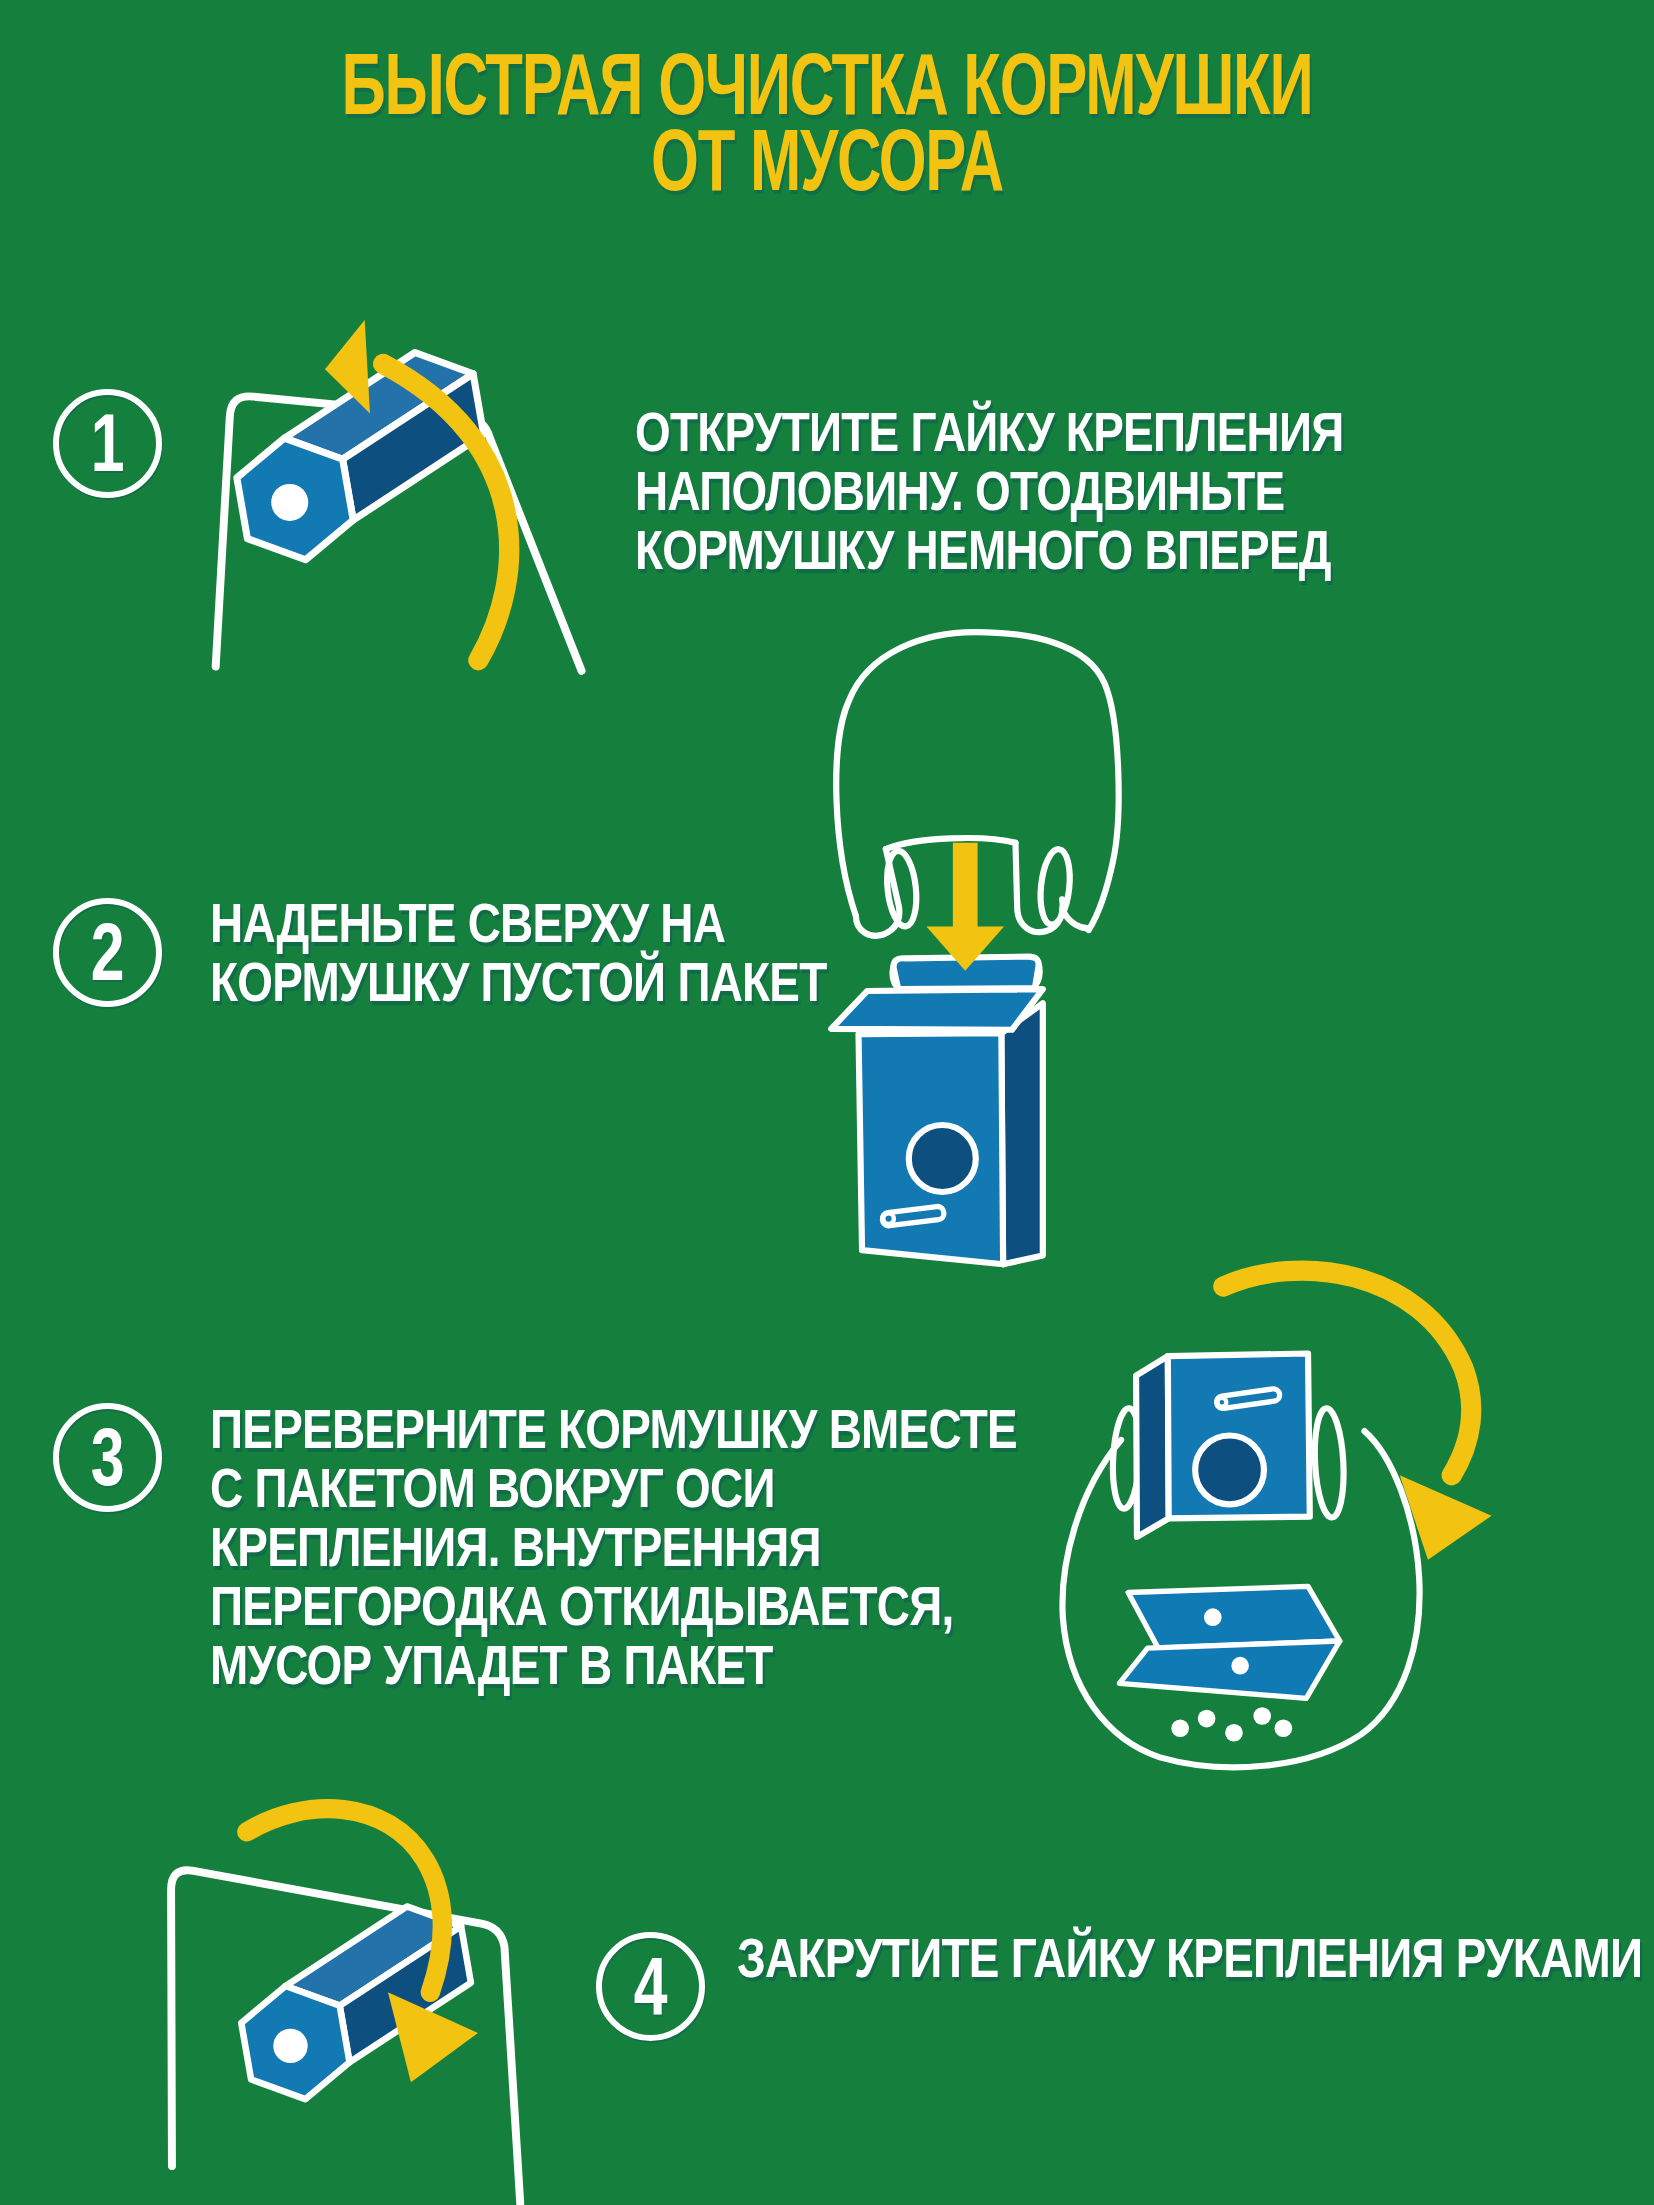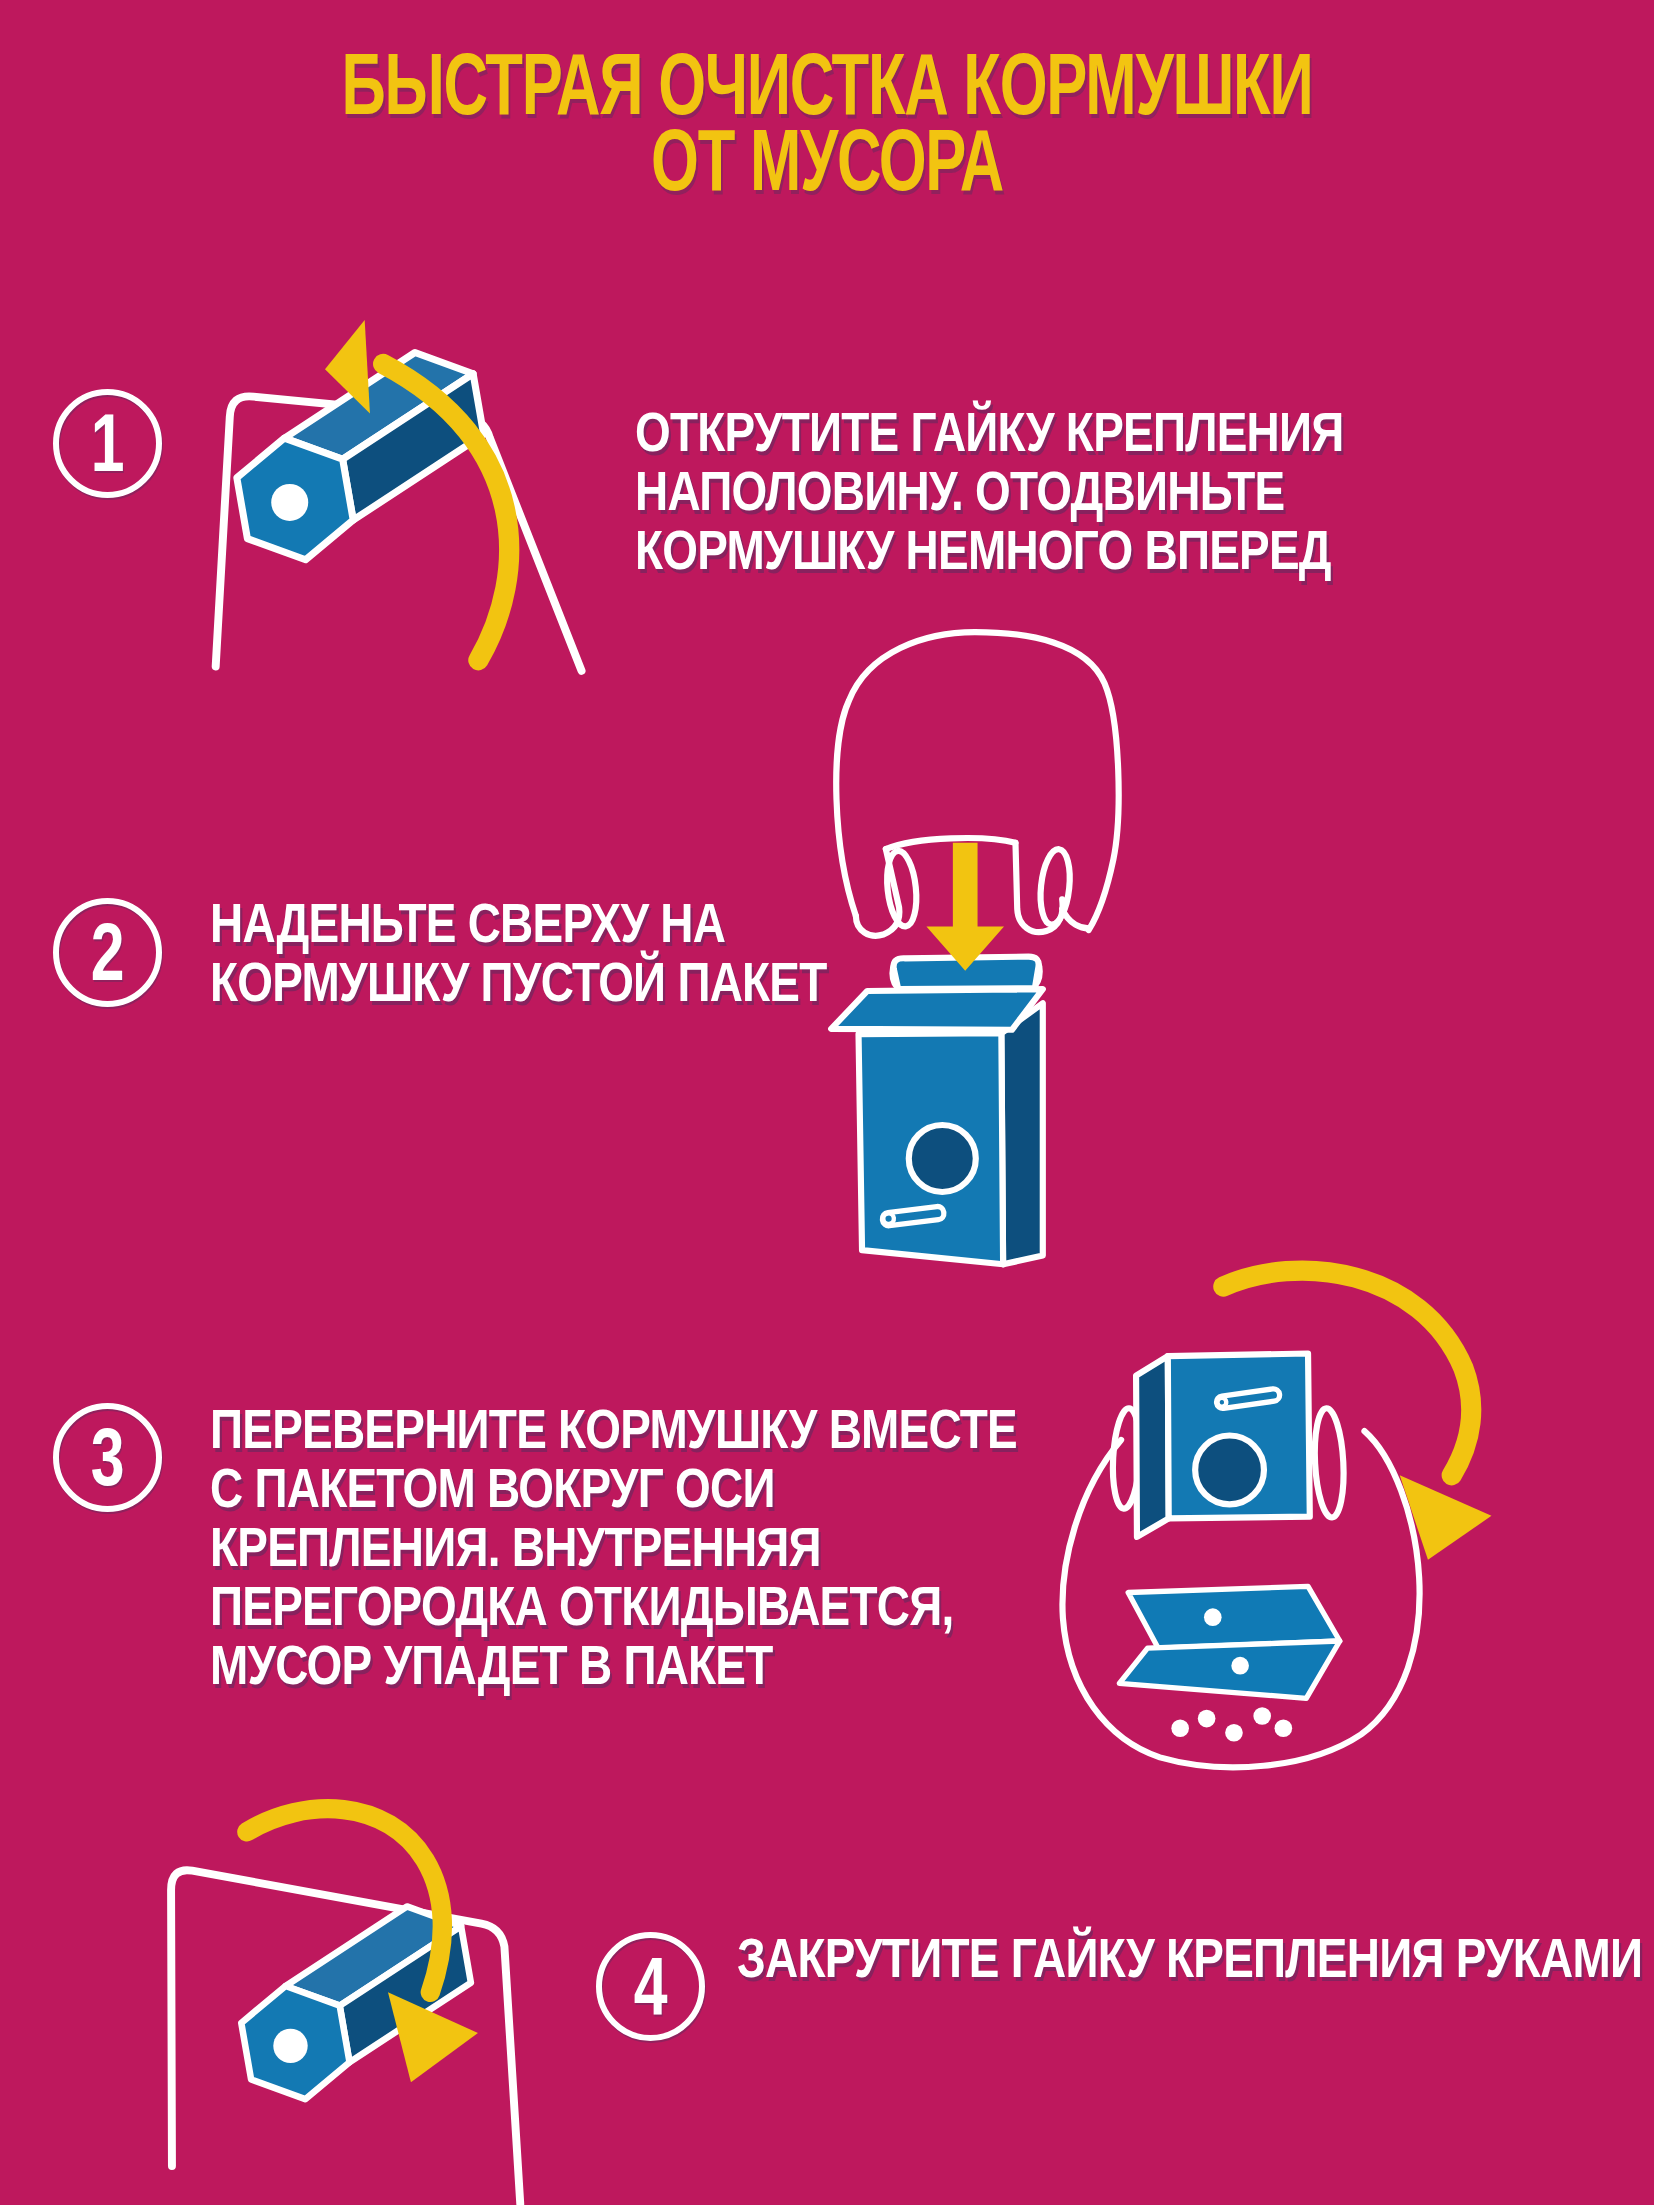--- a/index.html
+++ b/index.html
@@ -1,19 +1,19 @@
 <!DOCTYPE html>
 <html style="font-size:14px"><head>
 <meta charset="utf-8">
 <style>
   html,body{margin:0;padding:0;background:#0a5a88;}
   .canvas{
     position:relative;
     width:1654px;height:2206px;
-    background:#be185d;
+    background:#15803d;
     overflow:hidden;
     font-family:"Liberation Sans","DejaVu Sans",sans-serif;
   }
   .title{
     position:absolute;top:46px;left:0;width:1654px;
     text-align:center;
     color:#F2C411;
     font-weight:bold;
     font-size:88px;line-height:76px;
     letter-spacing:-1.8px;

